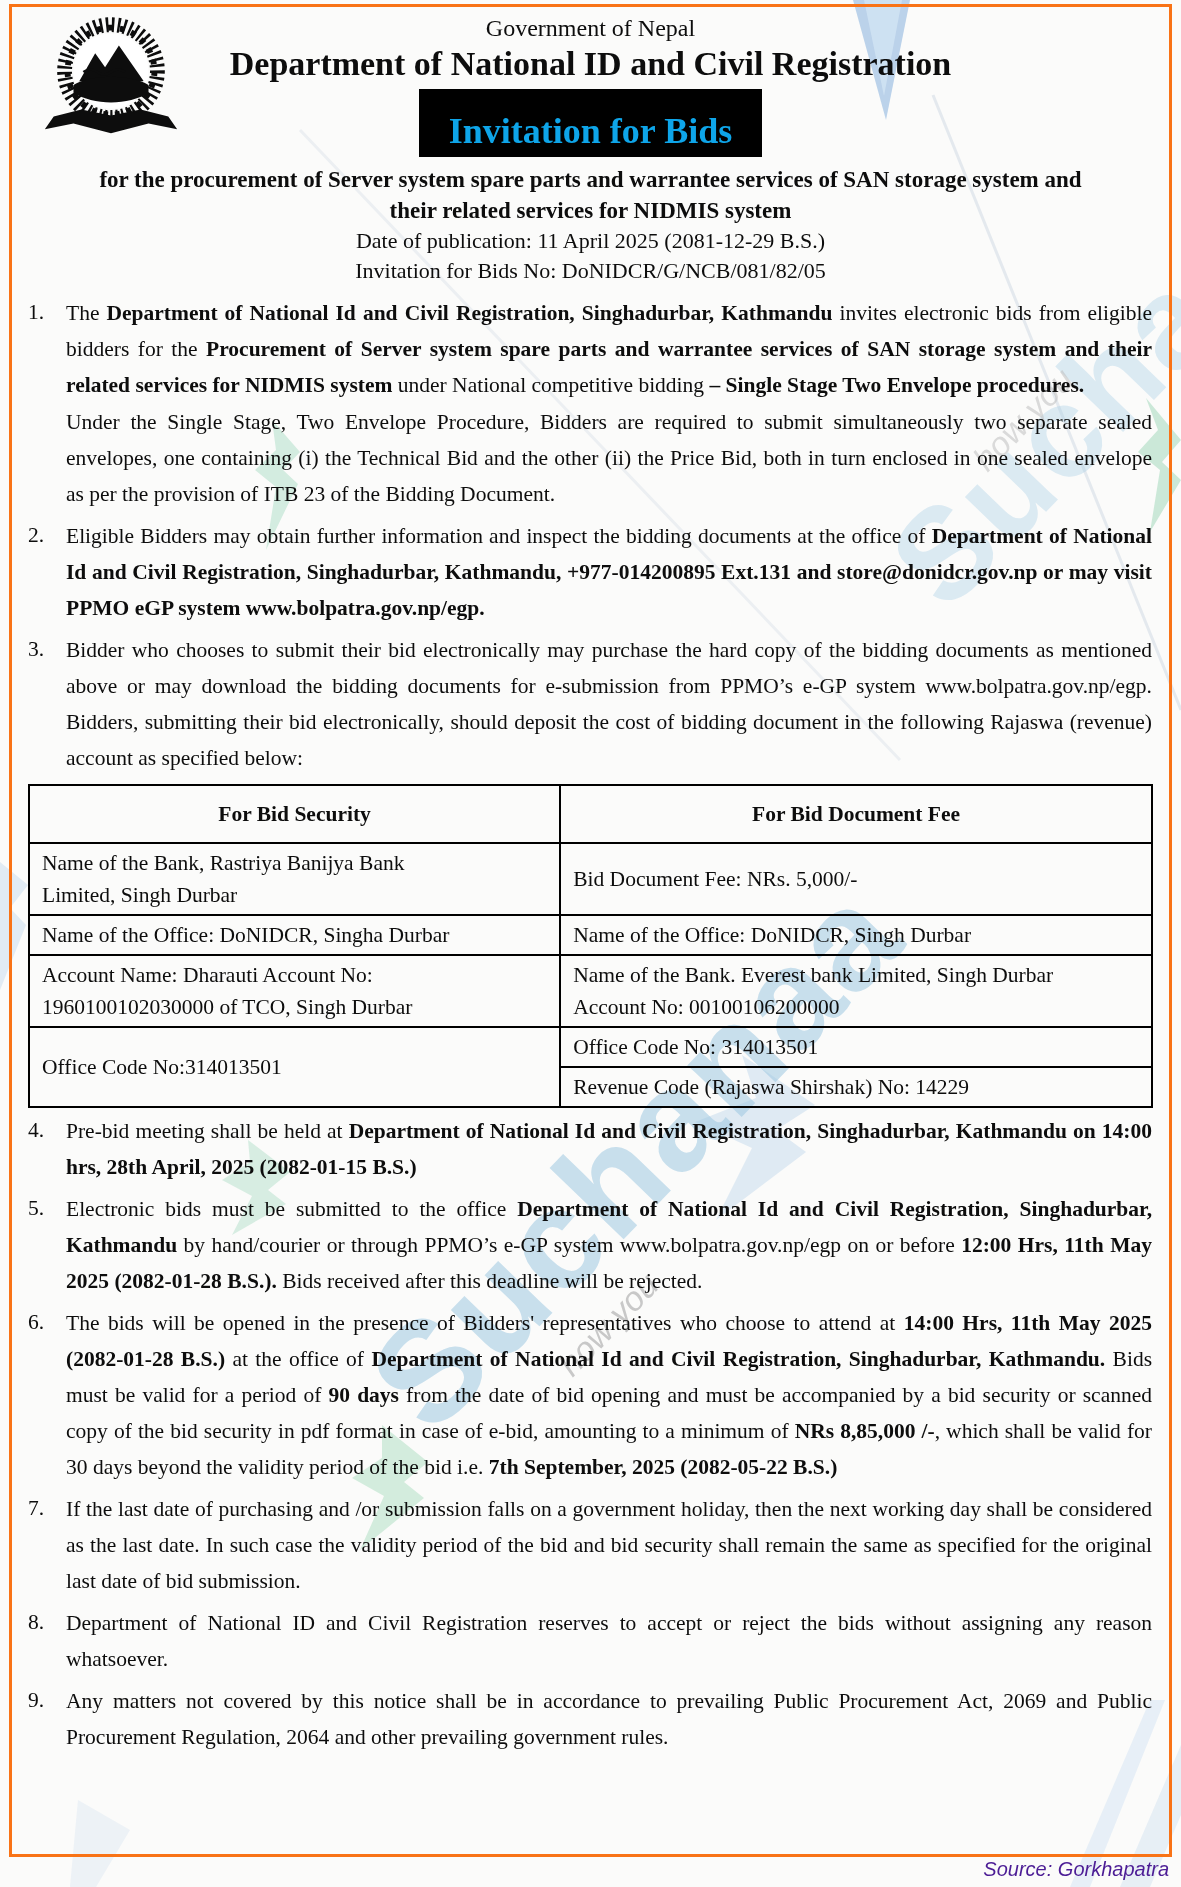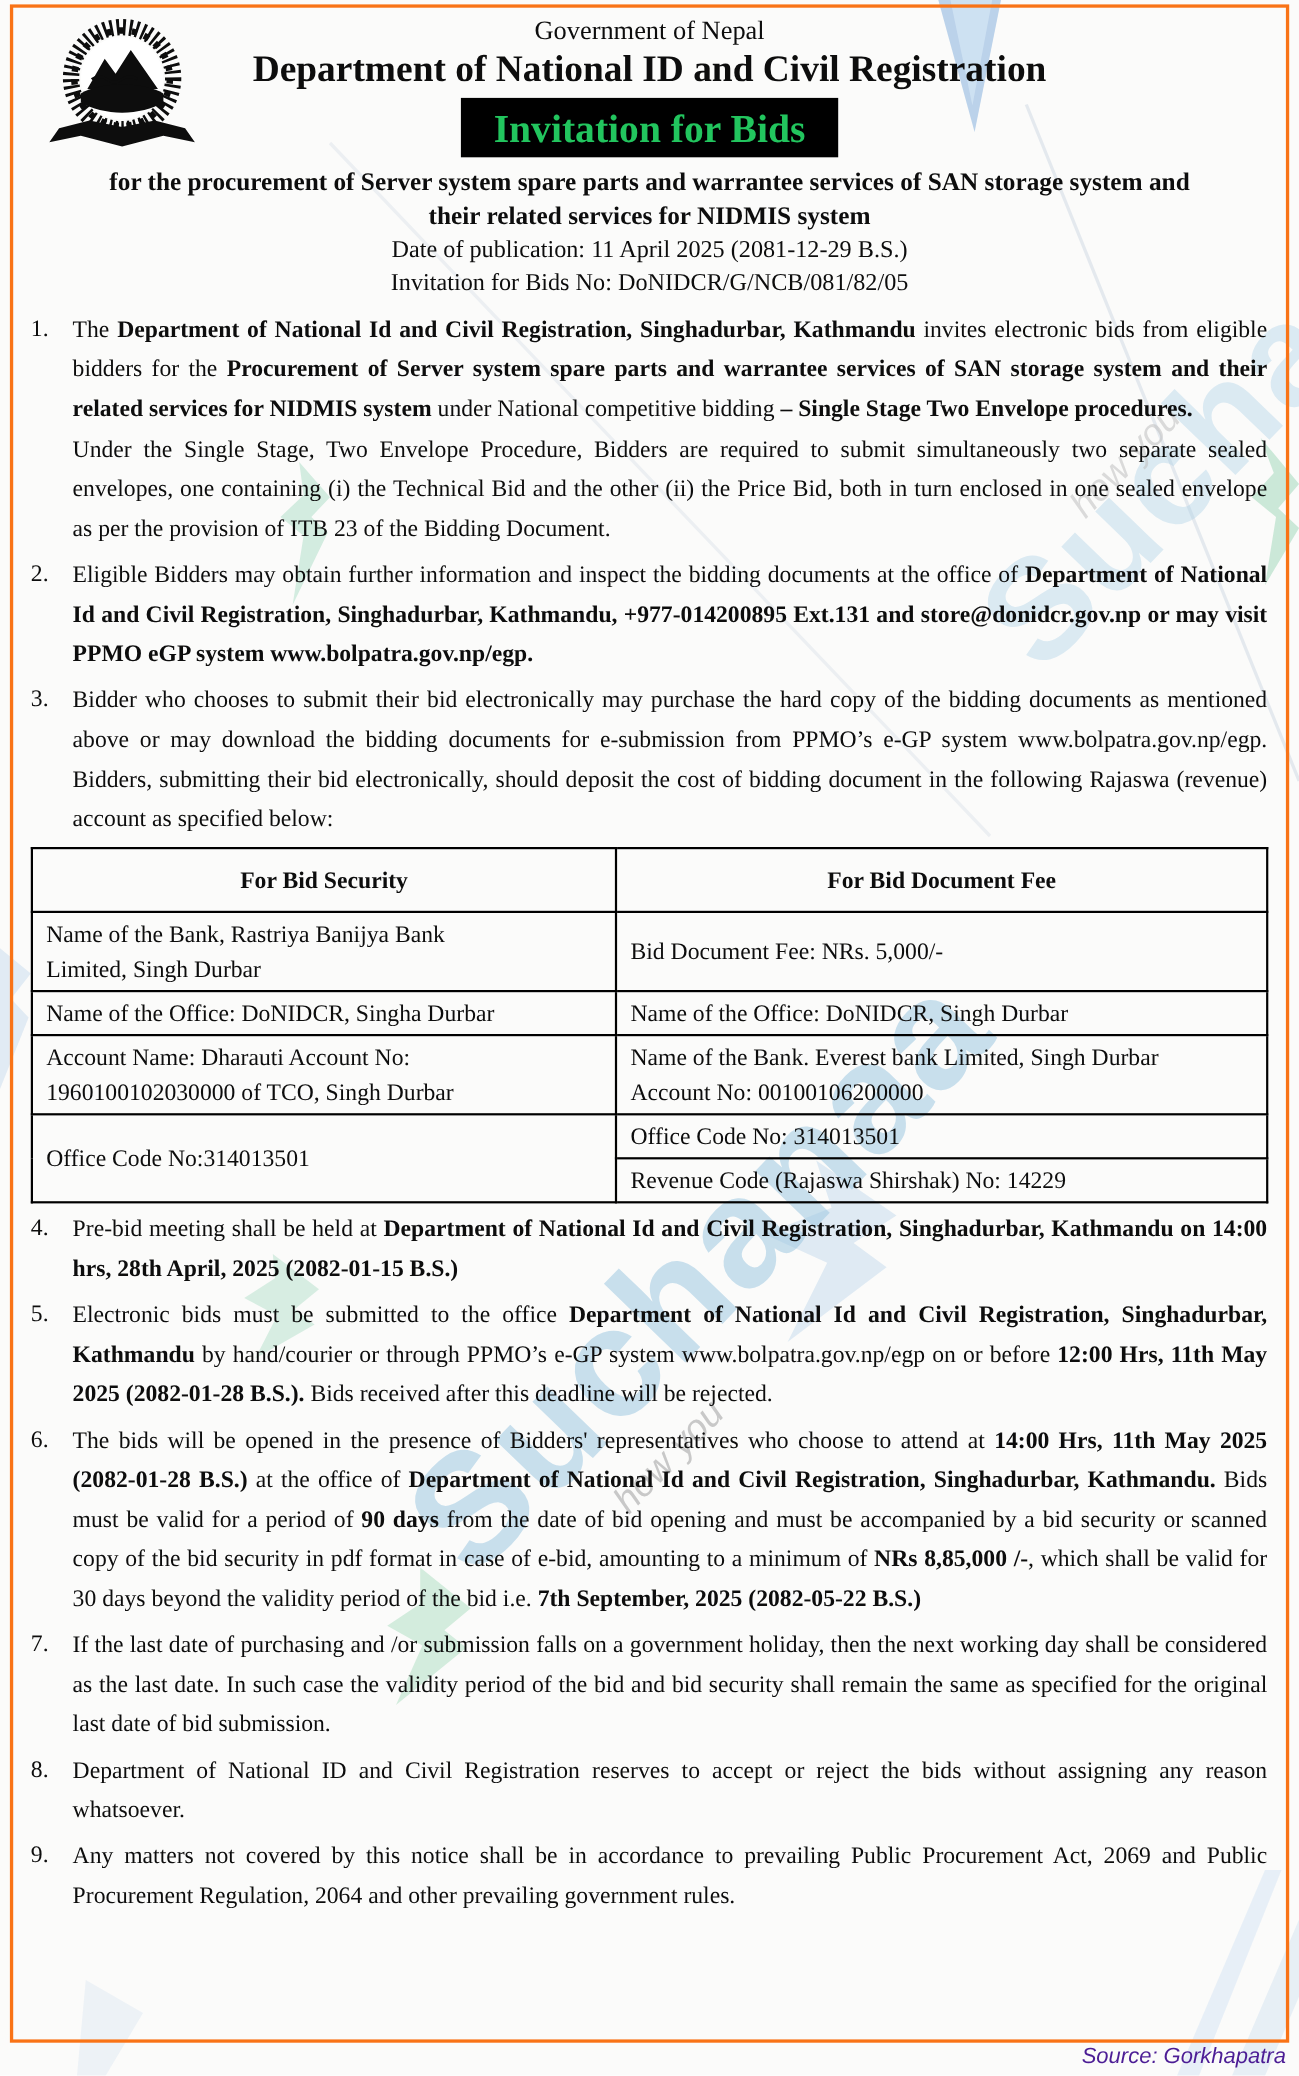--- a/index.html
+++ b/index.html
@@ -55,23 +55,23 @@
     z-index:2;
     overflow:hidden;
   }
   .hdr { text-align:center; position:relative; }
   .emblem { position:absolute; left:4px; top:2px; width:158px; height:124px; }
   .h-line  { font-size:24px; line-height:31px; }
   .h-dept  { font-size:34px; font-weight:bold; line-height:40px; }
   .h-addr  { font-size:23px; line-height:28px; }
   .banner-row { margin:5px 0 7px; }
   .banner {
-    display:inline-block; background:#000; color:#22c55e;
+    display:inline-block; background:#000; color:#0ea5e9;
     font-weight:bold; font-size:36px; line-height:44px;
-    padding:6px 30px 4px;
+    padding:20px 30px 4px;
   }
   .subtitle { font-weight:bold; font-size:23px; line-height:31px; white-space:pre-line;text-align:center; }
   .h-meta { font-size:22px; line-height:30px; }
 
   .items { margin-top:8px; }
   .item { display:flex; margin-top:4px; }
   .item .num  { flex:0 0 37px; width:37px; font-size:21.5px; line-height:36px; }
   .item .body { flex:1; text-align:justify; font-size:21.5px; line-height:36px; }
   .item .body p { margin:1px; }
 

